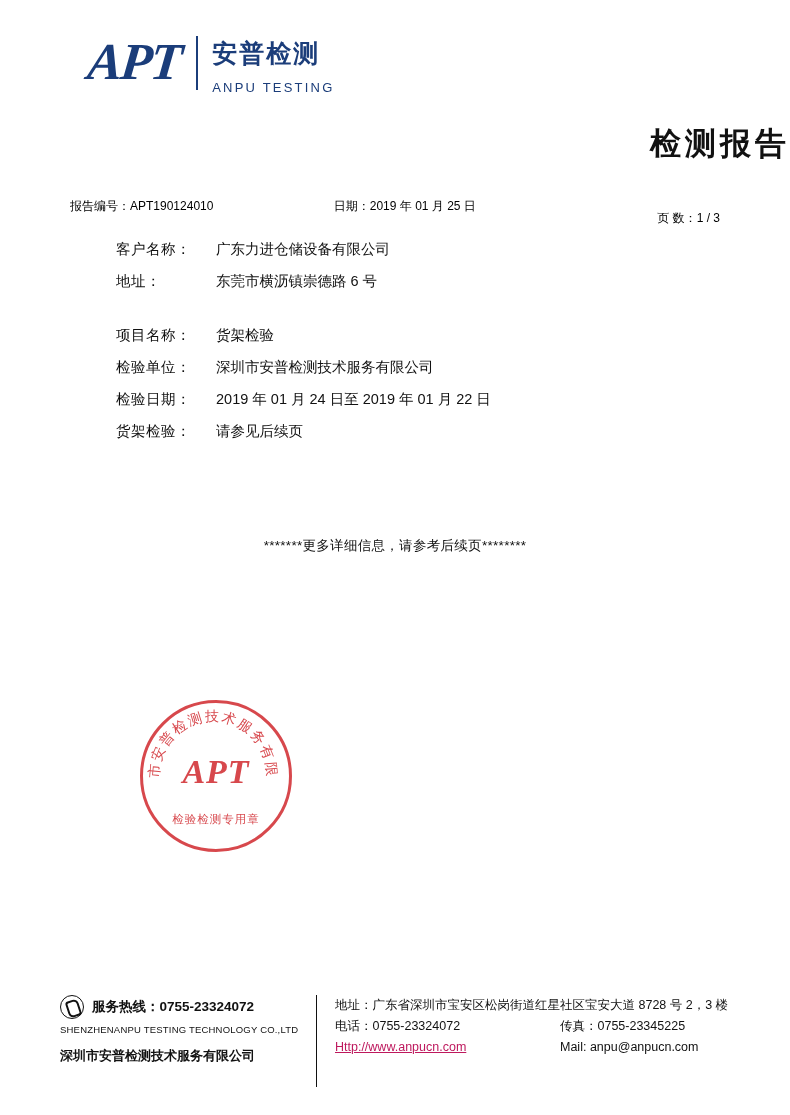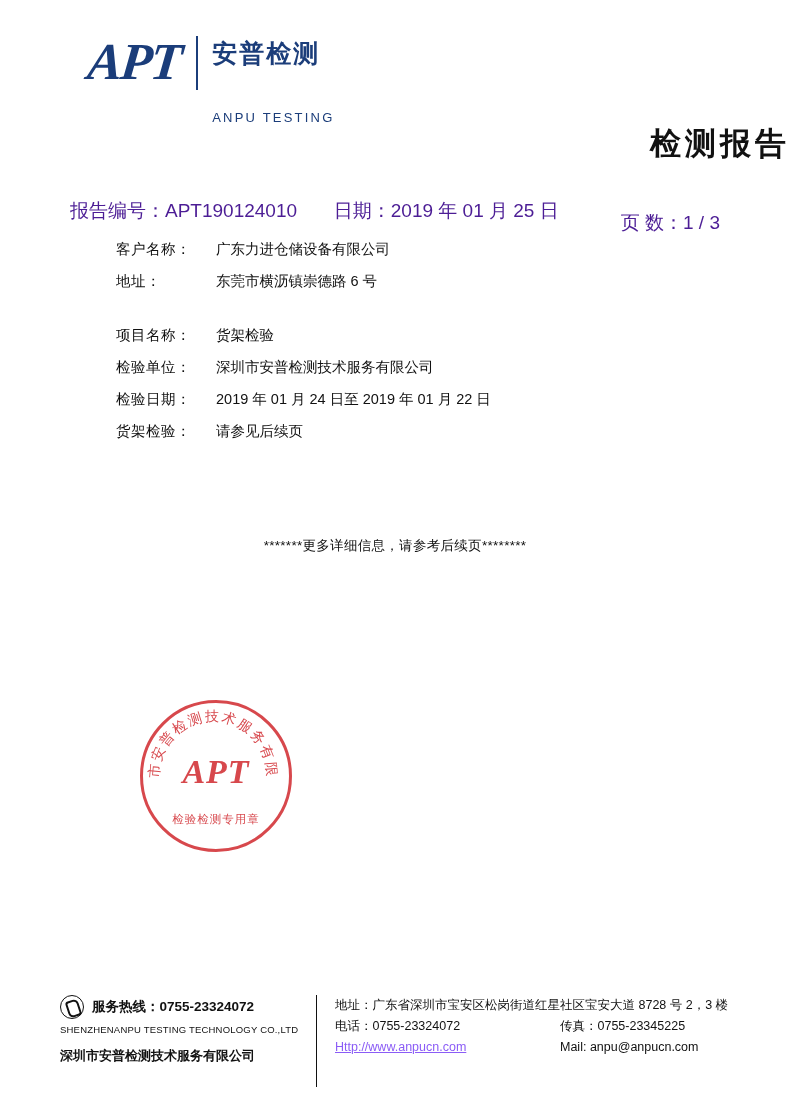--- a/index.html
+++ b/index.html
@@ -41,21 +41,20 @@
     width: 2px;
     background: #1b3d7a;
     height: 54px;
     margin: 0 14px 0 16px;
   }
   .logo-cn-block {
     display: flex;
     flex-direction: column;
     justify-content: flex-start;
     padding-top: 2px;
-    gap: 30px;
   }
   .logo-cn {
     font-size: 25px;
     font-weight: bold;
     color: #1b3d7a;
     letter-spacing: 2px;
     line-height: 30px;
   }
   .logo-en {
     font-size: 13px;
@@ -77,22 +76,22 @@
     letter-spacing: 4px;
     color: #111;
   }
 
   
   .meta-row {
     position: absolute;
     left: 70px;
     right: 70px;
     top: 198px;
-    font-size: 19px;
-    color: #4c1d95;
+    font-size: 12px;
+    color: #000000;
     display: flex;
     justify-content: space-between;
   }
   .meta-row .m1 { width: 280px; }
   .meta-row .m2 { width: 260px; }
   .meta-row .m3 { width: 150px; text-align: right; margin-top: 12px; }
 
   
   .fields {
     position: absolute;
@@ -290,21 +289,21 @@
   }
   .footer-right {
     font-size: 12.5px;
     color: #111;
     line-height: 21px;
     flex: 1;
   }
   .fr-line { display: flex; }
   .fr-line .c1 { min-width: 225px; }
   .fr-line a {
-    color: #8b5cf6;
+    color: #be185d;
     text-decoration: underline;
   }
 </style>
 </head>
 <body>
 
 <div class="page">
 
   <div class="header">
     <div class="logo-apt">APT</div>

